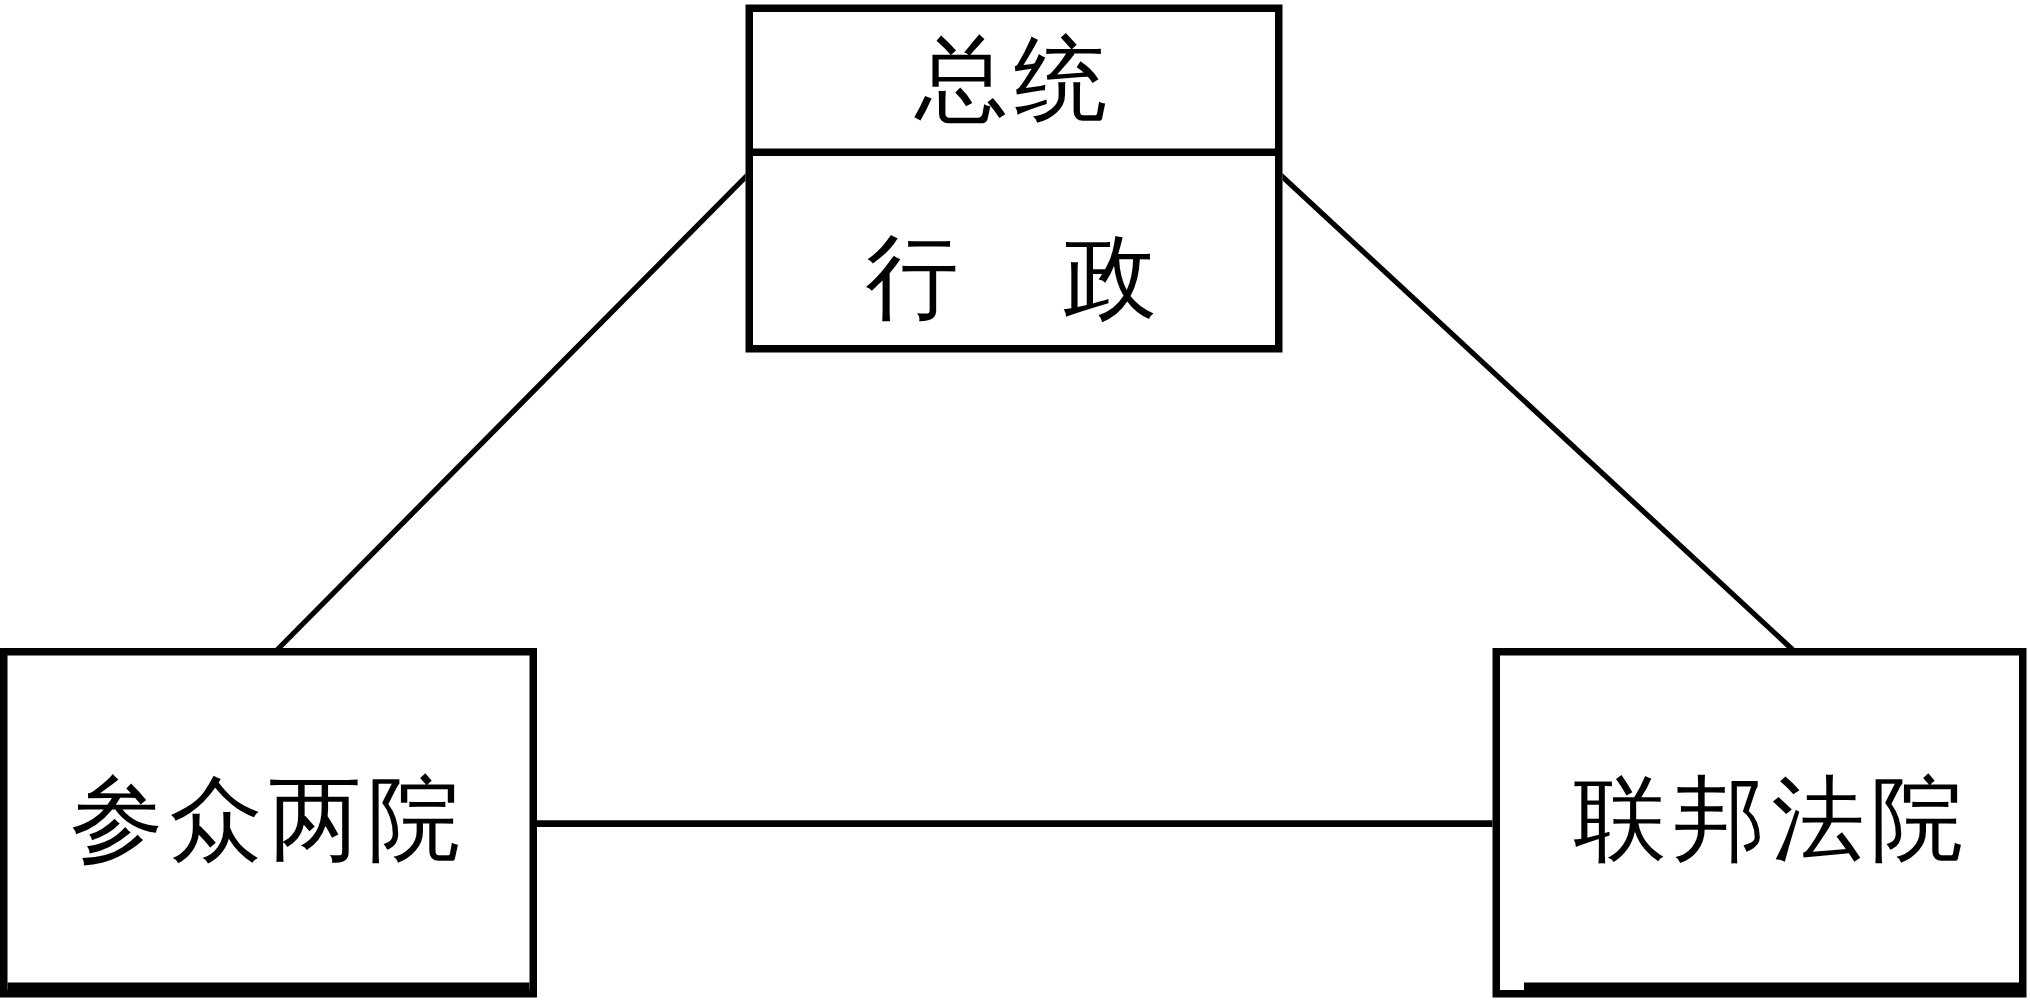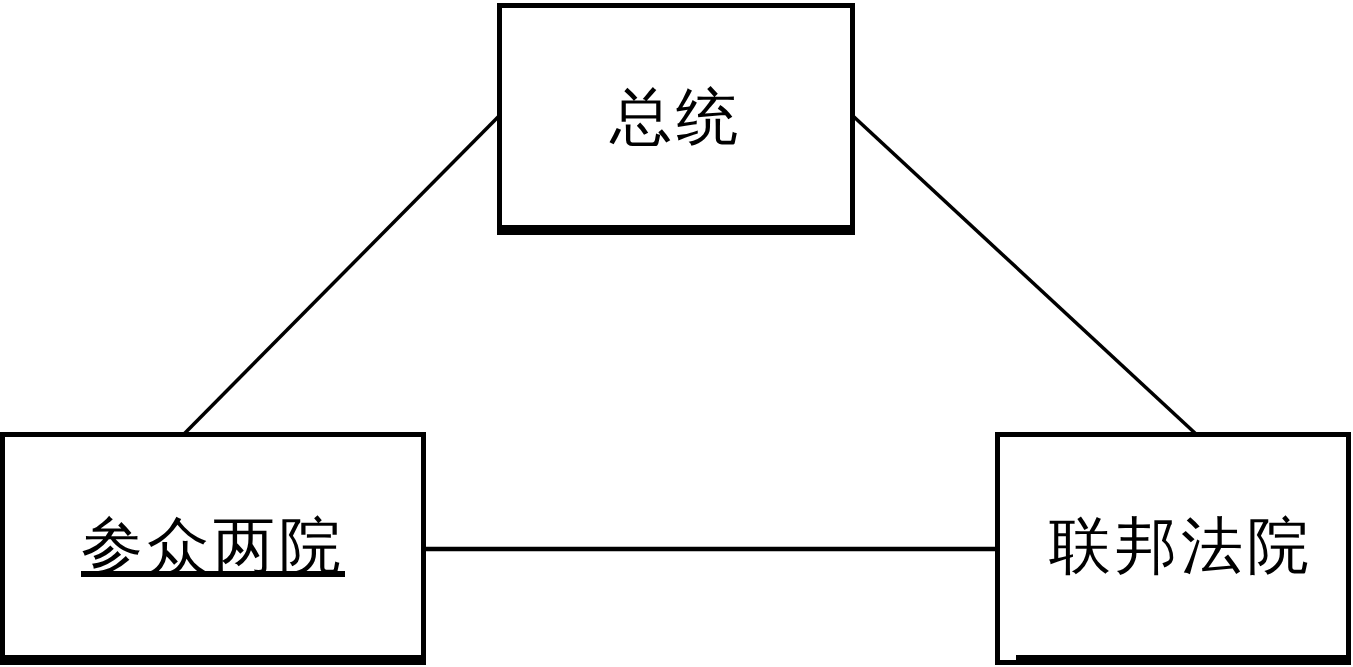--- a/index.html
+++ b/index.html
@@ -34,23 +34,22 @@
   .node-executive {
     left: 497px;
     top: 3px;
     width: 358px;
     height: 232px;
     gap: 36px;
   }
   .node-legislative {
     left: 0px;
     top: 432px;
-    width: 426px;
+    width: 358px;
     height: 233px;
-    text-decoration: underline;
   }
   .node-judicial {
     left: 995px;
     top: 432px;
     width: 356px;
     height: 233px;
     padding-left: 16px;
   }
   .cell {
     flex: 1 1 0;
@@ -73,20 +72,21 @@
 <div class="canvas">
 
   <svg class="edges-svg" viewBox="0 0 1353 667" xmlns="http://www.w3.org/2000/svg">
     <line x1="499" y1="116" x2="184" y2="434" stroke="#000000" stroke-width="3.5"></line>
     <line x1="853" y1="116" x2="1196" y2="434" stroke="#000000" stroke-width="3.5"></line>
     <line x1="356" y1="549" x2="998" y2="549" stroke="#000000" stroke-width="4.5"></line>
   </svg>
 
   <div class="node node-executive">
     <div class="cell cell-top">总统</div>
+    <div class="cell">行　政</div>
   </div>
 
   <div class="node node-legislative">
     <div class="cell cell-top">参众两院</div>
   </div>
 
   <div class="node node-judicial">
     <div class="cell cell-top">联邦法院</div>
   </div>
 

